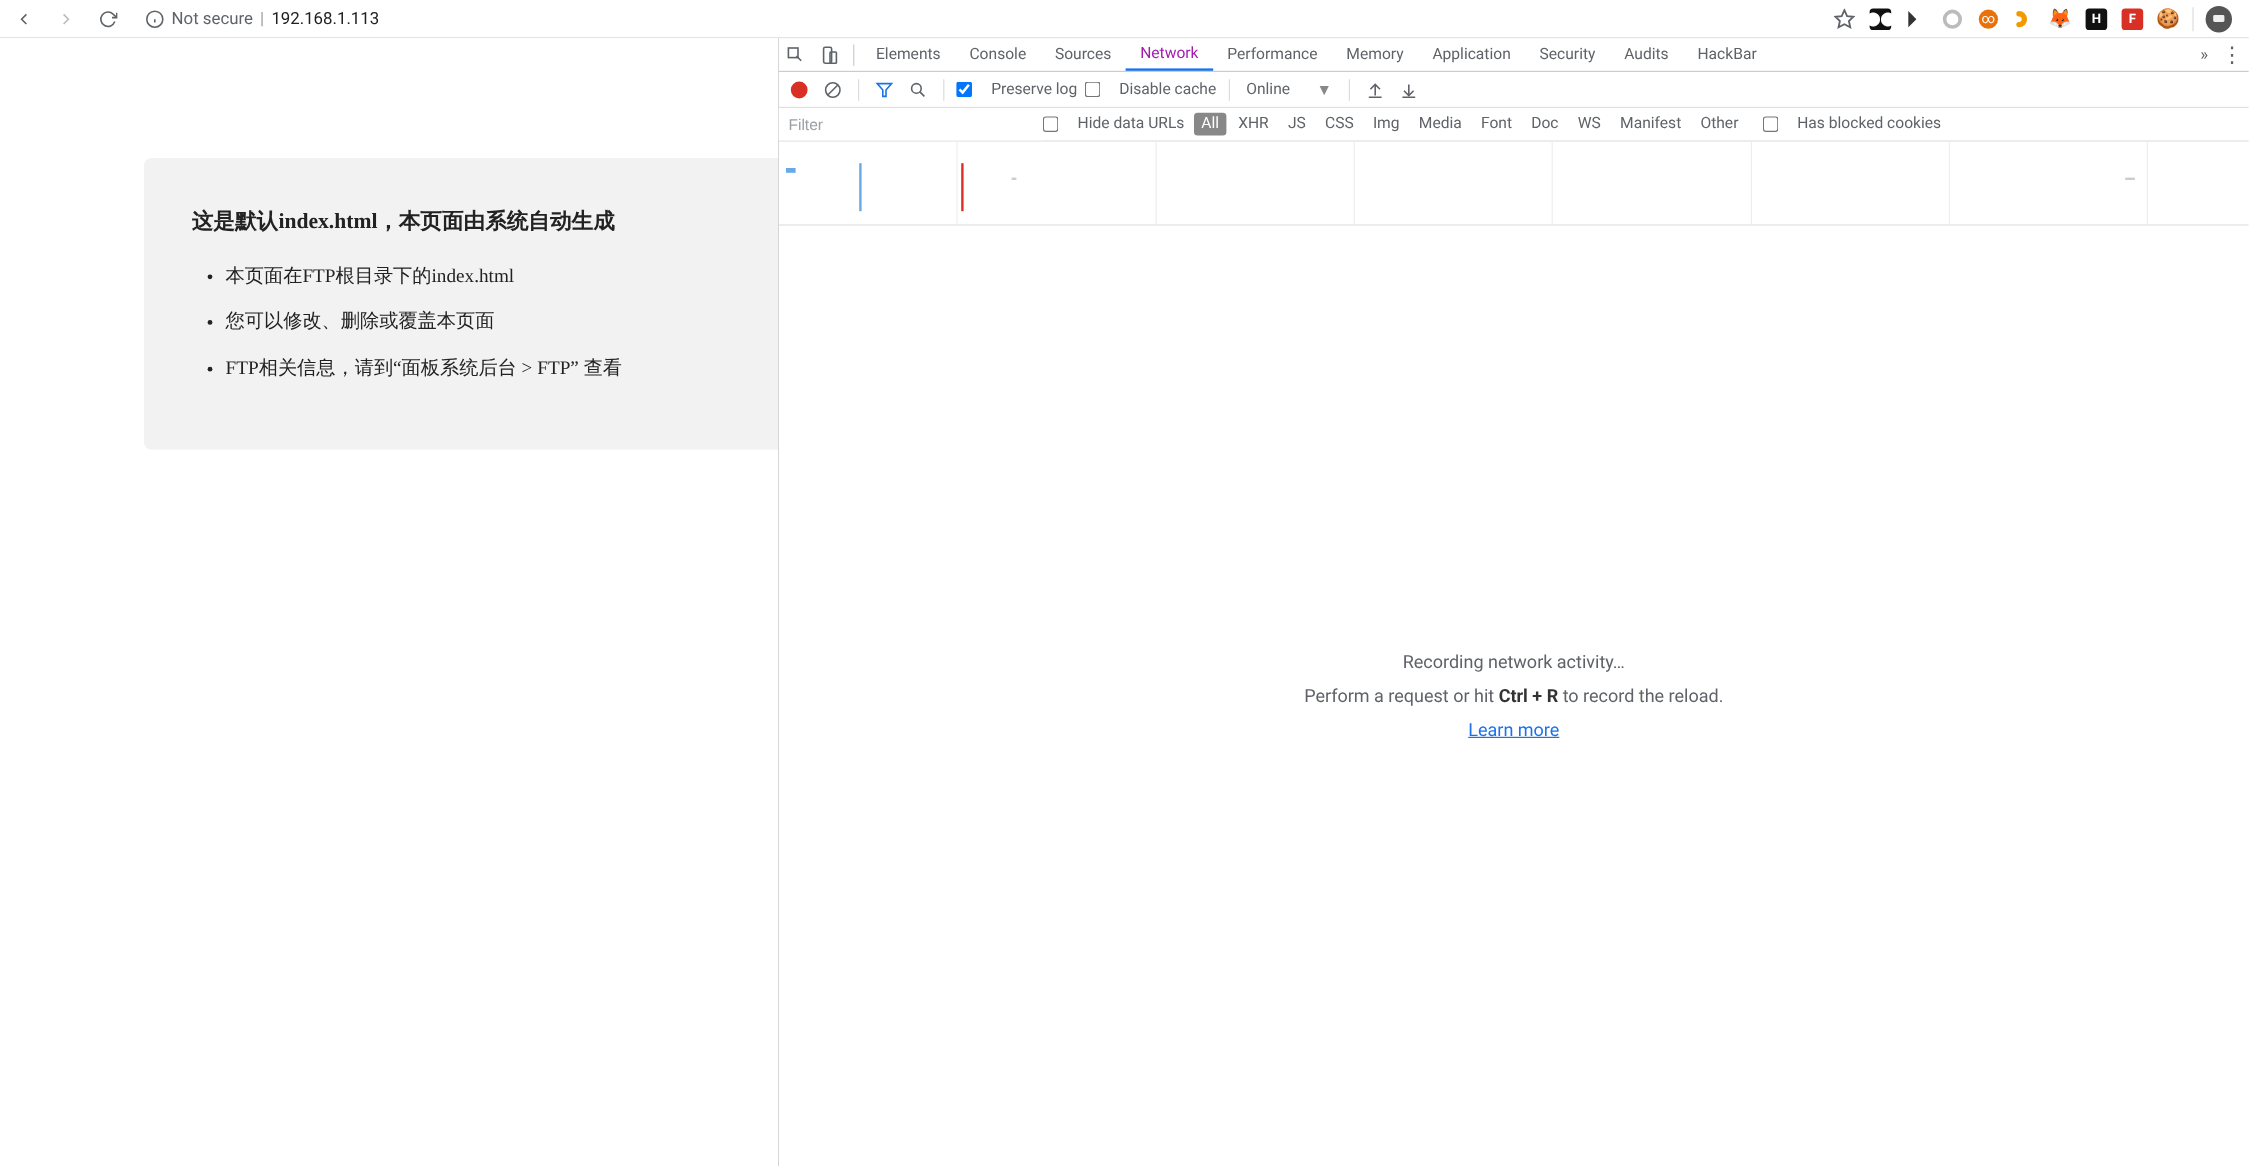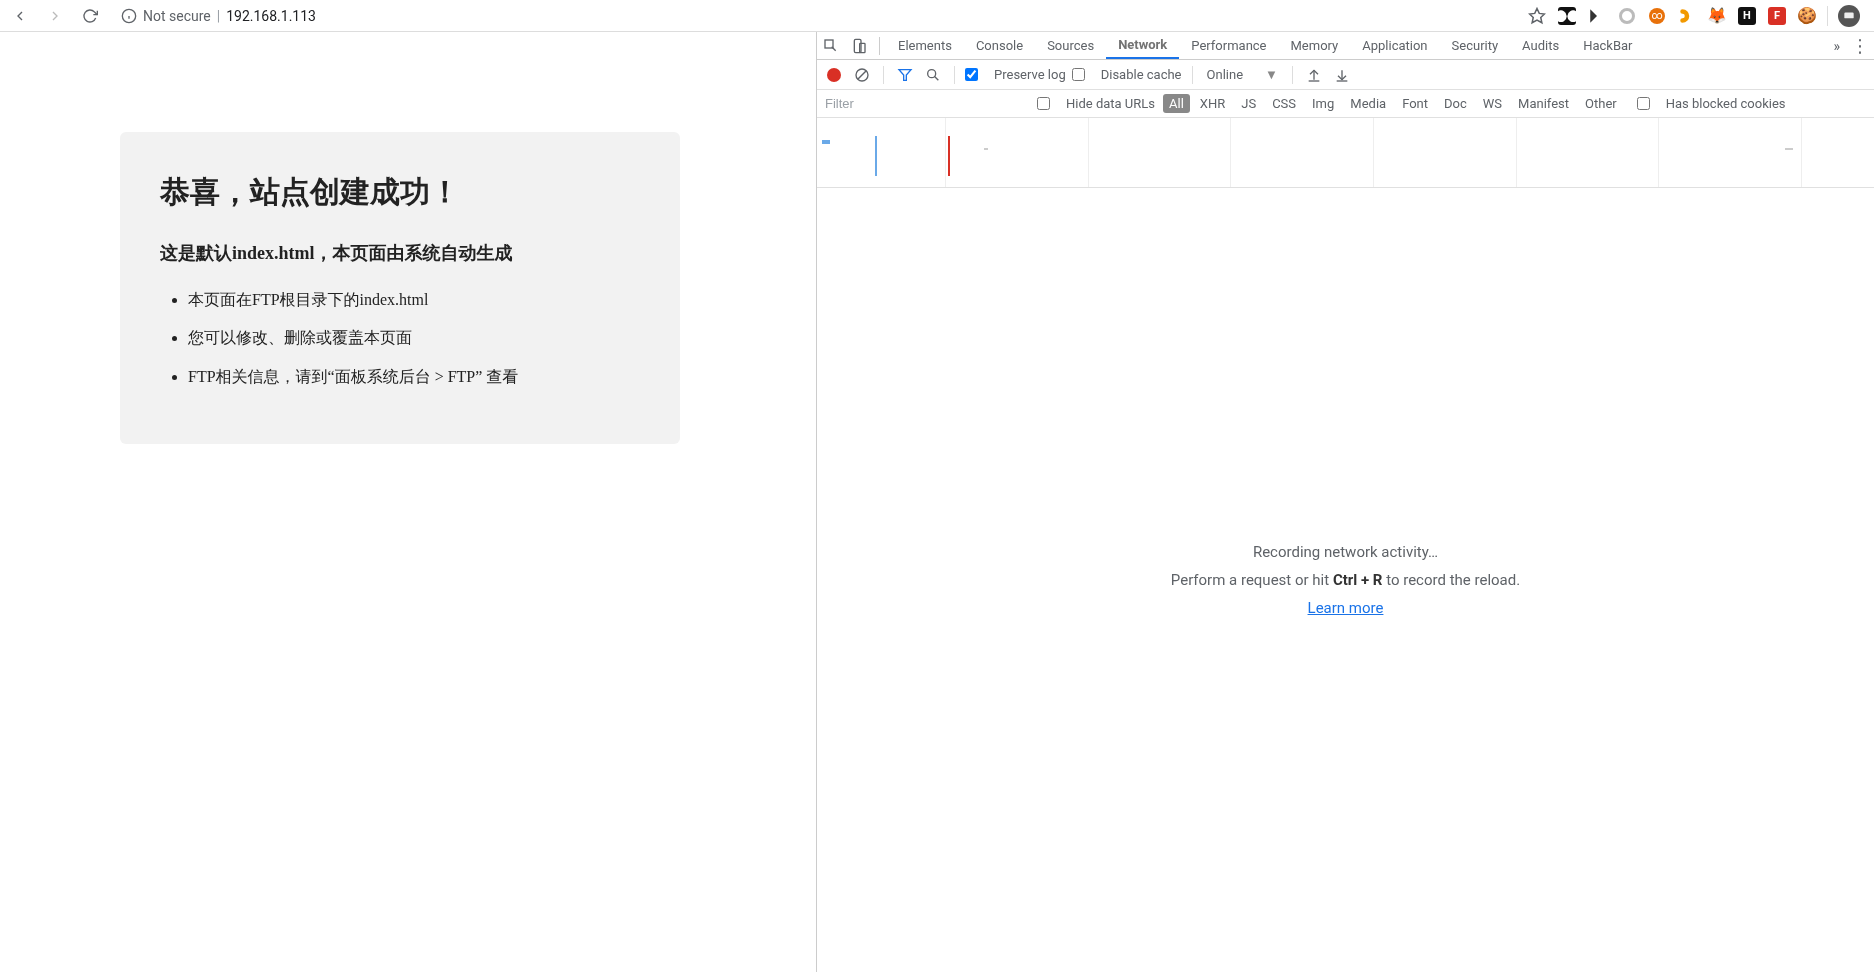--- a/index.html
+++ b/index.html
@@ -12,35 +12,35 @@
   .addr-bar { flex: 0 0 auto; display: flex; align-items: center; gap: 6px; padding: 0 8px; height: 28px; color: #5f6368; font-size: 14px; }
   .addr-url { color: #202124; }
   .ext-icons { margin-left: auto; display: flex; align-items: center; gap: 10px; padding-right: 6px; }
   .ext-icon { width: 20px; height: 20px; display: flex; align-items: center; justify-content: center; font-size: 14px; }
   .ext-sq { width: 18px; height: 18px; border-radius: 3px; display: flex; align-items: center; justify-content: center; color: #fff; font-size: 11px; font-weight: bold; }
   .avatar { width: 22px; height: 22px; border-radius: 50%; background: #555; display: flex; align-items: center; justify-content: center; }
 
   
   .main { display: flex; height: calc(100% - 32px); }
   .page-pane { flex: 1; background: #fff; overflow: auto; }
-  .devtools { width: 1058px; border-left: 1px solid #ccc; display: flex; flex-direction: column; background: #fff; }
+  .devtools { width: 1226px; border-left: 1px solid #ccc; display: flex; flex-direction: column; background: #fff; }
 
   
   .page-card { margin: 100px 0 0 120px; width: 560px; background: #f2f2f2; border-radius: 6px; padding: 40px 40px 40px 40px; }
   .page-card h1 { font-family: 'SimSun','宋体',serif; font-size: 30px; font-weight: bold; color: #222; margin-bottom: 28px; }
   .page-card .sub { font-family: 'SimSun','宋体',serif; font-size: 18px; font-weight: bold; color: #222; margin-bottom: 24px; }
   .page-card ul { list-style: disc; padding-left: 28px; }
   .page-card li { font-family: 'SimSun','宋体',serif; font-size: 16px; color: #222; margin: 16px 0; line-height: 1.4; }
 
   
   .dt-tabs { height: 28px; display: flex; align-items: center; border-bottom: 1px solid #ccc; font-size: 13px; color: #333; }
   .dt-tabs .icon-btn { width: 28px; height: 28px; display: flex; align-items: center; justify-content: center; color: #5f6368; cursor: pointer; }
   .dt-tabs .divider { width: 1px; height: 18px; background: #ccc; margin: 0 6px; }
   .dt-tab { padding: 0 12px; height: 100%; display: flex; align-items: center; cursor: pointer; color: #5f6368; }
-  .dt-tab.active { color: #737373; border-bottom: 2px solid #1a73e8; font-weight: bold; }
+  .dt-tab.active { color: #a21caf; border-bottom: 2px solid #1a73e8; }
   .dt-more { margin-left: auto; display: flex; align-items: center; }
   .chev-r { font-size: 14px; color: #5f6368; padding: 0 6px; cursor: pointer; }
   .kebab { width: 28px; height: 28px; display: flex; align-items: center; justify-content: center; color: #5f6368; cursor: pointer; font-size: 18px; }
 
   
   .net-toolbar { height: 30px; display: flex; align-items: center; border-bottom: 1px solid #e0e0e0; padding: 0 6px; gap: 6px; color: #5f6368; font-size: 13px; }
   .rec-btn { width: 14px; height: 14px; border-radius: 50%; background: #d93025; cursor: pointer; }
   .tb-btn { width: 22px; height: 22px; display: flex; align-items: center; justify-content: center; cursor: pointer; }
   .tb-sep { width: 1px; height: 18px; background: #ddd; margin: 0 4px; }
   .chk { display: flex; align-items: center; gap: 16px; cursor: pointer; }
@@ -142,21 +142,20 @@
           <rect x="4" y="6" width="16" height="10" rx="2"></rect>
         </svg>
     </div>
   </div>
 </div>
 
 <div class="main">
 
   <div class="page-pane">
     <div class="page-card">
-      <h1>恭喜，站点创建成功！</h1>
       <div class="sub">这是默认index.html，本页面由系统自动生成</div>
       <ul>
         <li>本页面在FTP根目录下的index.html</li>
         <li>您可以修改、删除或覆盖本页面</li>
         <li>FTP相关信息，请到“面板系统后台 &gt; FTP” 查看</li>
       </ul>
     </div>
   </div>
 
   <div class="devtools">

